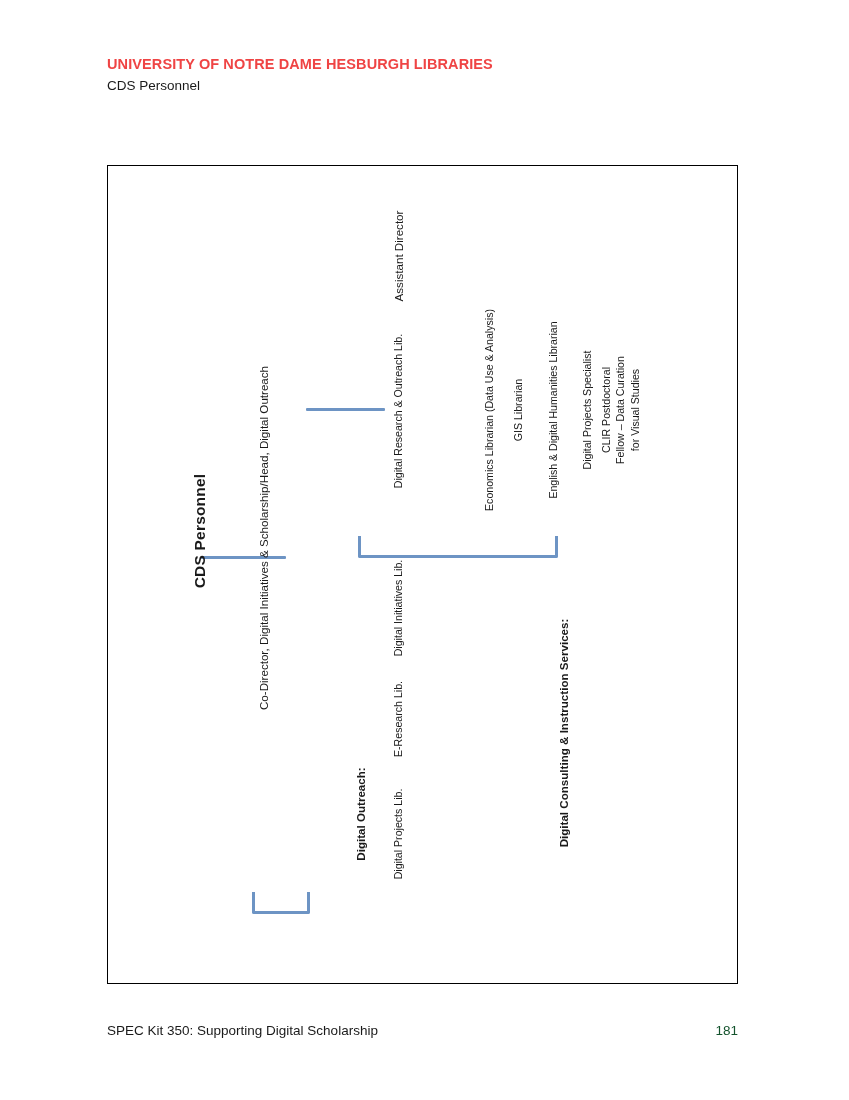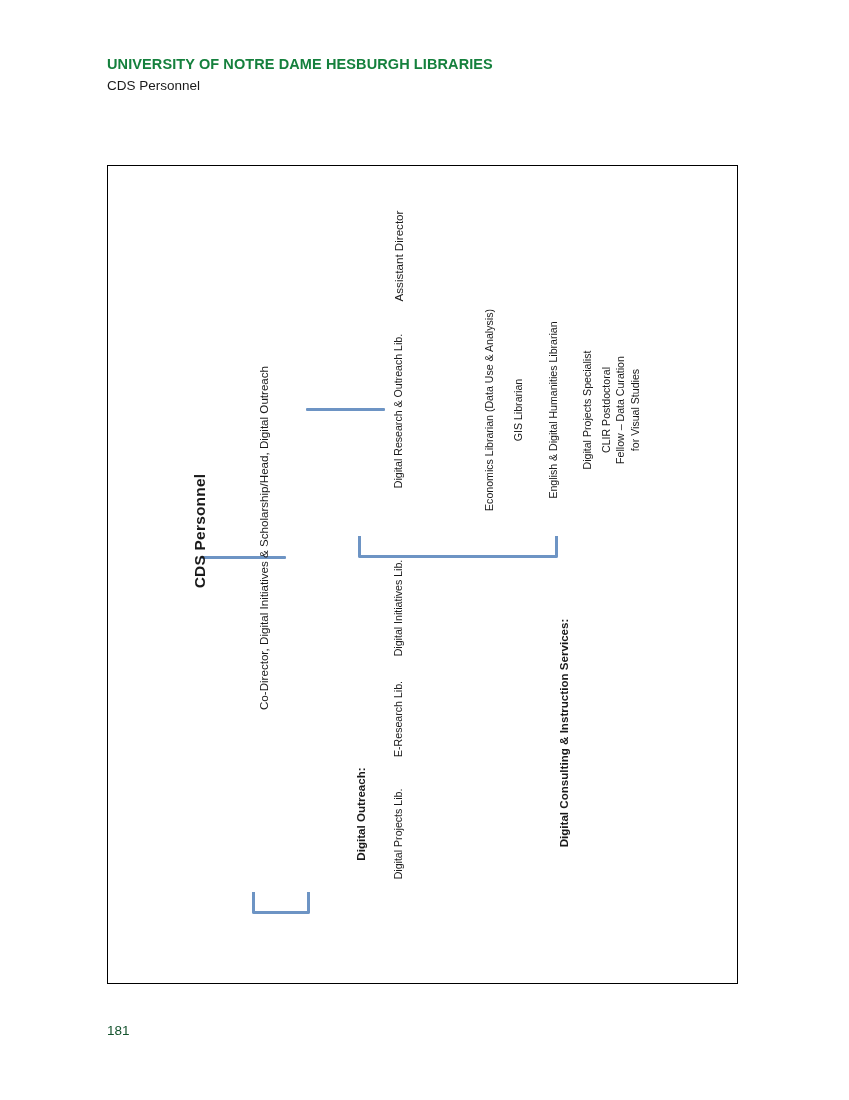--- a/index.html
+++ b/index.html
@@ -20,21 +20,21 @@
   .page-header {
     position: absolute;
     left: 107px;
     top: 55px;
     width: 640px;
   }
   .header-title {
     font-size: 14.5px;
     font-weight: bold;
     letter-spacing: 0.1px;
-    color: #15803d;
+    color: #ef4444;
     line-height: 1.35;
     white-space: nowrap;
   }
   .header-subtitle {
     font-size: 13.5px;
     font-weight: normal;
     color: #1a1a1a;
     line-height: 1.35;
     margin-top: 2px;
   }
@@ -178,14 +178,15 @@
 for Visual Studies</div>
 
     <div class="rot rot-ccw node-group" style="left: 253px; top: 648px;">Digital Outreach:</div>
 
     <div class="rot rot-ccw node-group" style="left: 456px; top: 567px;">Digital Consulting &amp; Instruction Services:</div>
 
   </div>
 </div>
 
 <div class="page-footer">
+  <div class="footer-text">SPEC Kit 350: Supporting Digital Scholarship</div>
   <div class="footer-page">181</div>
 </div>
 
 </body></html>

